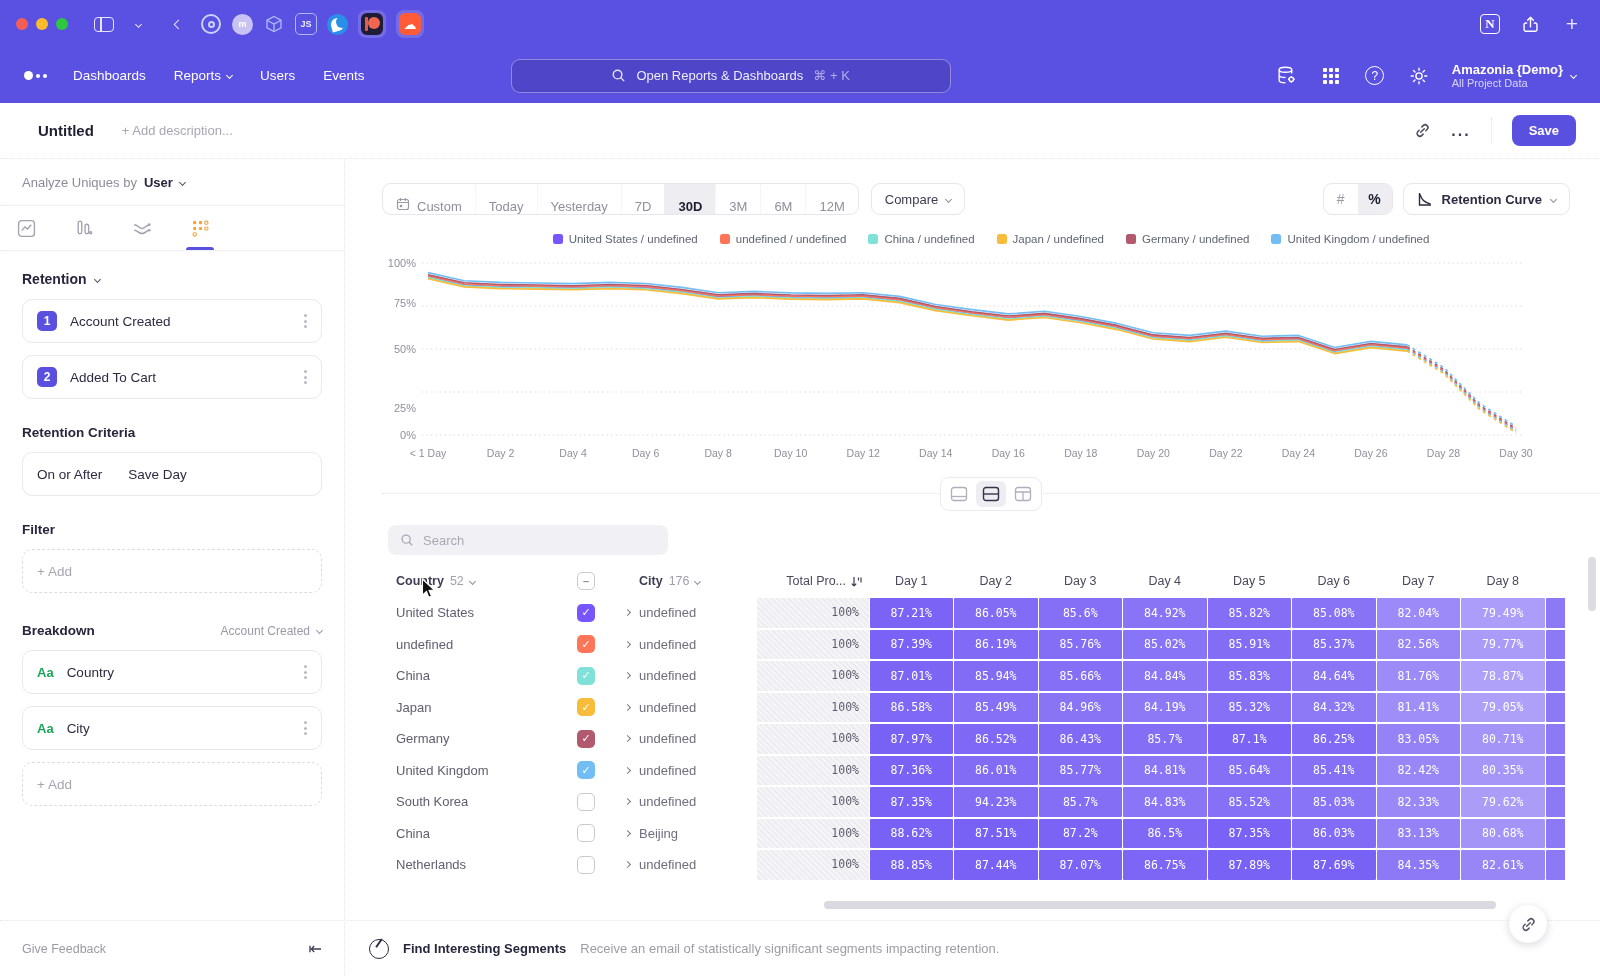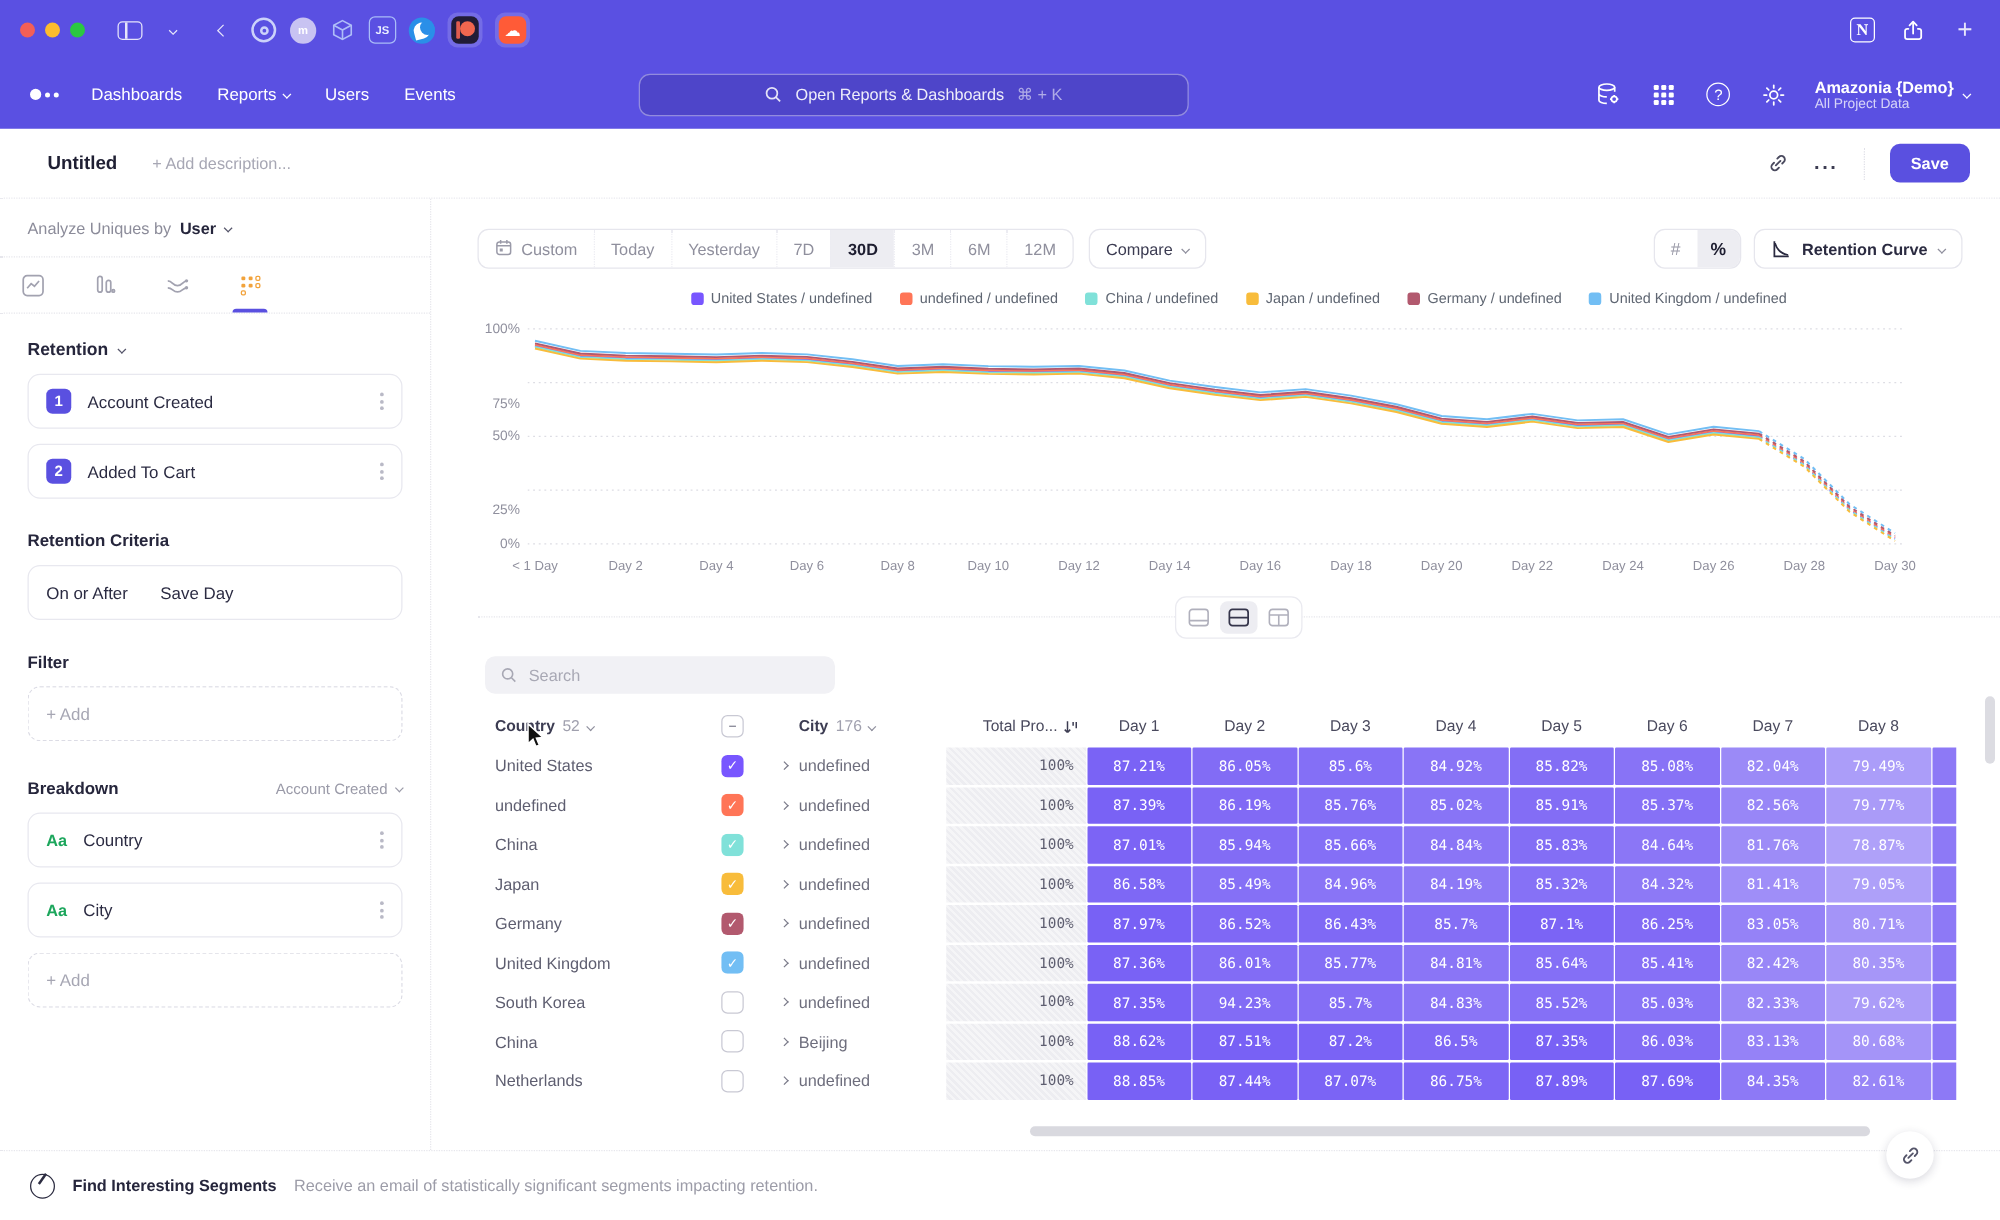--- a/index.html
+++ b/index.html
@@ -86,21 +86,21 @@
   .badge { width:20px; height:20px; background:#5a50e0; border-radius:5px; color:#fff; font-size:12px; font-weight:700; display:flex; align-items:center; justify-content:center; margin-right:13px; }
   .kebab { margin-left:auto; color:#b9b9c6; display:flex; flex-direction:column; gap:2.5px; }
   .kebab i { width:3px; height:3px; background:currentColor; border-radius:50%; }
   .aa { color:#1ca65c; font-weight:700; font-size:13px; margin-right:13px; }
   .addcard { height:44px; border:1px dashed #dcdce5; border-radius:10px; display:flex; align-items:center; padding:0 14px; color:#a6a6b3; font-size:13.5px; margin-bottom:12px; }
   .crit-card span+span { margin-left:26px; }
 
   
   .toolbar { margin-top:24px; display:flex; align-items:center; padding-right:30px; }
   .rgroup { display:flex; border:1px solid #e6e6ed; border-radius:9px; height:32px; align-items:stretch; overflow:hidden; }
-  .range-btn { padding:0 13px; display:flex; align-items:center; gap:7px; font-size:13px; color:#8f8f9d; border-left:1px dotted #ececf2; cursor:pointer; }
+  .range-btn { padding:0 13px; display:flex; align-items:flex-end; gap:7px; font-size:13px; color:#8f8f9d; border-left:1px dotted #ececf2; cursor:pointer; }
   .range-btn:first-child { border-left:none; }
   .range-btn.active { background:#ededf2; color:#1d1d30; font-weight:700; }
   .compare { margin-left:12px; border:1px solid #e6e6ed; border-radius:9px; height:32px; display:flex; align-items:center; gap:8px; padding:0 13px; font-size:13px; color:#3c3c52; }
   .tb-right { margin-left:auto; display:flex; align-items:center; gap:10px; }
   .hashpct { display:flex; border:1px solid #e6e6ed; border-radius:9px; height:32px; overflow:hidden; }
   .hp { width:34px; display:flex; align-items:center; justify-content:center; font-size:14px; color:#9a9aa8; }
   .hp.active { background:#ededf2; color:#1d1d30; font-weight:700; }
   .charttype { border:1px solid #e6e6ed; border-radius:9px; height:32px; display:flex; align-items:center; gap:9px; padding:0 13px; font-size:13px; font-weight:600; color:#2a2a40; }
 
   
@@ -492,21 +492,21 @@
         </span>
         <span class="leg-item">
           <span class="swatch" style="background: rgb(114, 190, 244);"></span>
           <span>United Kingdom / undefined</span>
         </span>
       </div>
 
     <div class="chartwrap">
       <div class="ylabels" id="ylabels">
           <span style="top: 0px;">100%</span>
-          <span style="top: 60px;">75%</span>
+          <span style="top: 40px;">75%</span>
           <span style="top: 86px;">50%</span>
           <span style="top: 129px; margin-top: 16px;">25%</span>
           <span style="top: 172px;">0%</span>
         </div>
       <div class="plot" id="plot"><svg width="100%" height="186" viewBox="0 0 1100 186">
             <line x1="0" x2="1100" y1="6" y2="6" stroke="#dddde4" stroke-dasharray="1.5,3"></line>
             <line x1="0" x2="1100" y1="49" y2="49" stroke="#dddde4" stroke-dasharray="1.5,3"></line>
             <line x1="0" x2="1100" y1="92" y2="92" stroke="#dddde4" stroke-dasharray="1.5,3"></line>
             <line x1="0" x2="1100" y1="135" y2="135" stroke="#dddde4" stroke-dasharray="1.5,3"></line>
             <line x1="0" x2="1100" y1="178" y2="178" stroke="#dddde4" stroke-dasharray="1.5,3"></line>
@@ -754,20 +754,24 @@
           </div>
         </div>
     </div>
 
     <div class="hscroll"></div>
     <div class="vscroll"></div>
   </main>
 </div>
 
 <div class="footer">
+  <div class="f-left">
+    <span>Give Feedback</span>
+    <span class="collapse">⇤</span>
+  </div>
   <div class="f-right">
     <span class="segicon"></span>
     <span class="f-title">Find Interesting Segments</span>
     <span class="f-sub">Receive an email of statistically significant segments impacting retention.</span>
   </div>
 </div>
 
 <div class="fab">
   <svg class="icon" width="17" height="17" viewBox="0 0 16 16" fill="none" stroke="#55556a" stroke-width="1.4" stroke-linecap="round">
       <path d="M6.3 9.7l3.4-3.4"></path>

